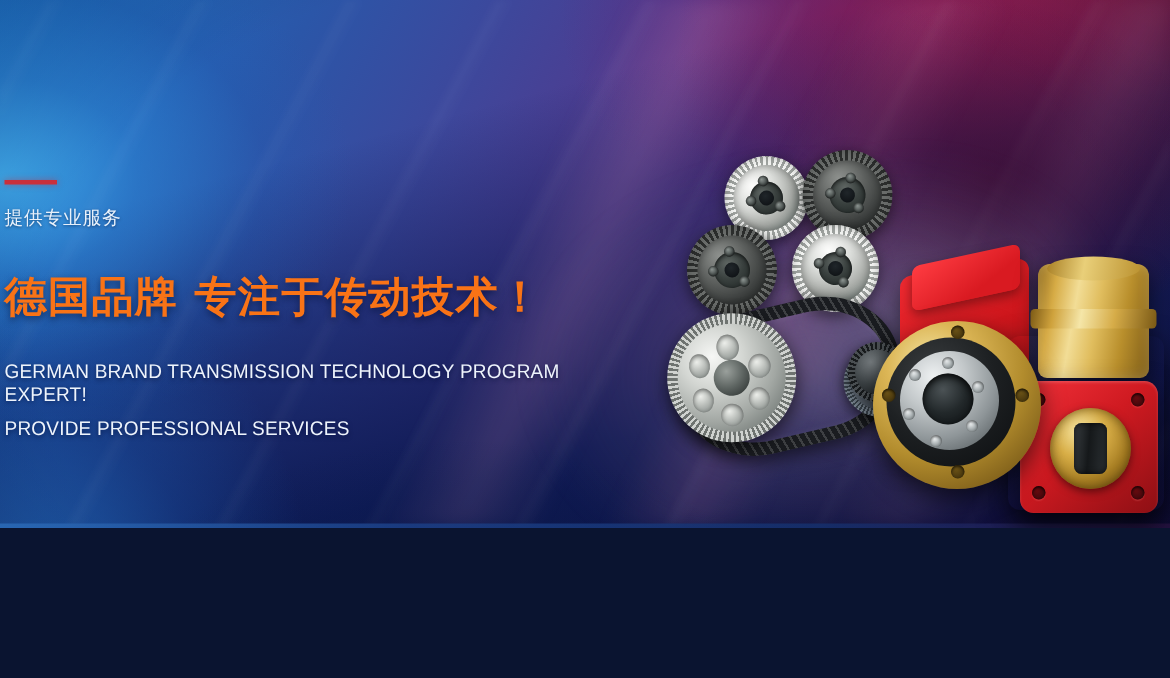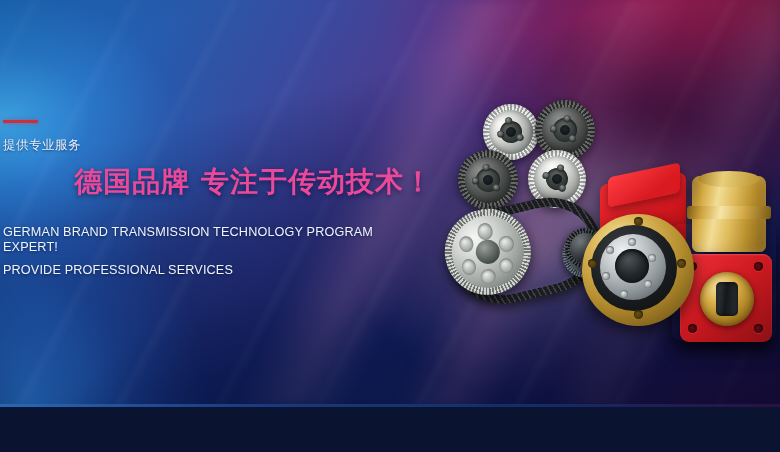--- a/index.html
+++ b/index.html
@@ -1,20 +1,20 @@
 <!DOCTYPE html>
 <html><head>
 <meta charset="utf-8">
 <title>Banner</title>
 <style>
   html,body{margin:0;padding:0;background:#0a1430;}
   *{box-sizing:border-box;}
   #banner{
     position:relative;
-    width:780px;height:407px;
+    width:780px;height:352px;
     overflow:hidden;
     font-family:"Liberation Sans","DejaVu Sans",sans-serif;
     background:#1d2f6e;
     padding-left:32px;
   }
   .layer{position:absolute;inset:0;pointer-events:none;}
 
   
   #bg-base{
     background:
@@ -96,27 +96,26 @@
     width:35px;height:3px;background:#c9303c;margin:10px 0 0 0;
     box-shadow:0 0 4px rgba(200,40,60,.5);
   }
   #sub-cn{
     margin-top:14px;
     font-size:12.5px;letter-spacing:.5px;color:#e8f1fb;
     text-shadow:0 1px 2px rgba(0,20,60,.55);
     font-family:"DejaVu Sans","Liberation Sans",sans-serif;
   }
   #headline-cn{
-    margin-top:13px;
-    font-size:28px;line-height:1.08;font-weight:bold;color:#ec4899;
+    margin-top:29px;
+    font-size:28px;line-height:1.08;font-weight:bold;color:#f97316;
     letter-spacing:1px;
     text-shadow:0 2px 5px rgba(0,15,55,.60);
     font-family:"DejaVu Sans","Liberation Sans",sans-serif;
     white-space:nowrap;
-    text-align:right;
   }
   .en-line{
     font-size:13.2px;letter-spacing:.15px;color:#eef4fc;font-weight:normal;
     text-shadow:0 1px 3px rgba(0,15,55,.6);
     font-family:"Liberation Sans",sans-serif;
     transform:scaleX(.96);transform-origin:left center;
   }
   #en1{margin-top:27px;}
   #en2{margin-top:8px;}
 

